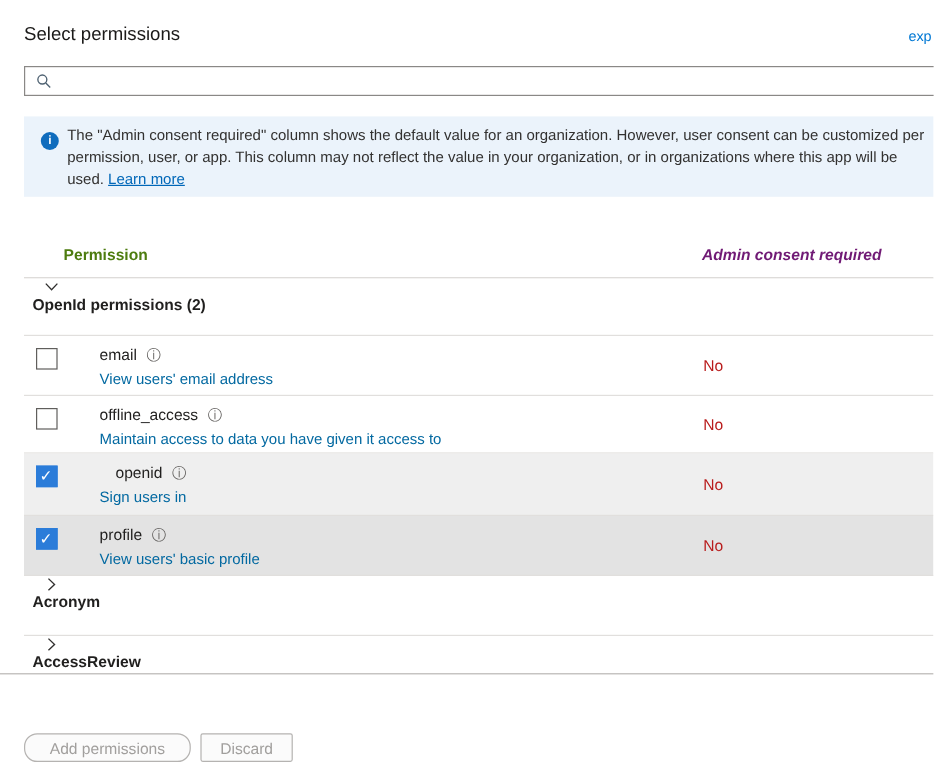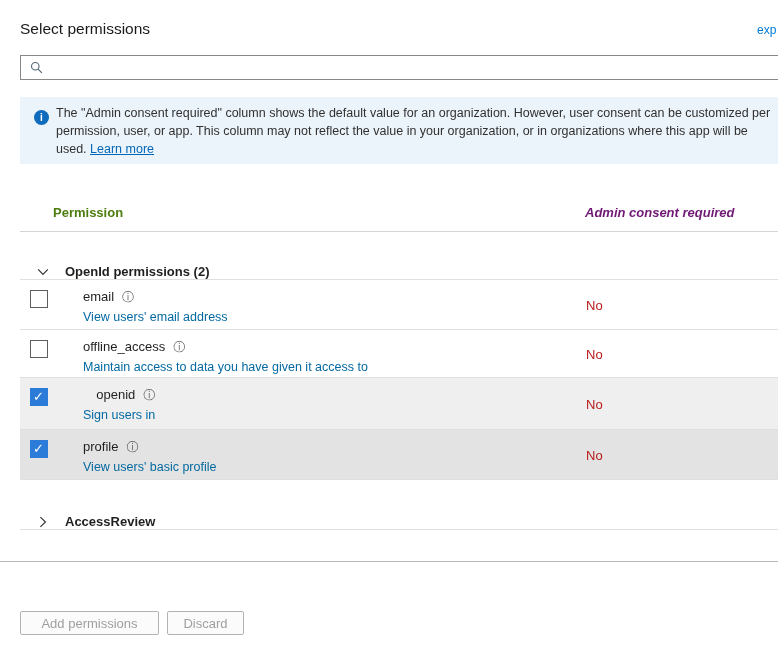--- a/index.html
+++ b/index.html
@@ -21,39 +21,39 @@
   .banner-text a{color:#0067b8;text-decoration:underline;cursor:pointer;}
   
   .tbl-header{position:absolute;left:20px;top:190px;width:758px;height:42px;border-bottom:1px solid #d6d4d2;box-sizing:border-box;}
   .col-perm{position:absolute;left:33px;bottom:11px;font-size:13px;font-weight:bold;color:#4d7c0f;}
   .col-admin{position:absolute;left:565px;bottom:11px;font-size:13px;font-weight:bold;color:#701a75;font-style:italic;}
   
   .rows{position:absolute;left:20px;top:232px;width:758px;height:329px;overflow:hidden;}
   .row{position:relative;border-bottom:1px solid #e1dfdd;box-sizing:border-box;background:#fff;}
   .row.bg-light{background:#efefef;}
   .row.bg-dark{background:#e3e3e3;}
-  .group-row{height:48px;display:flex;align-items:flex-end;cursor:pointer;}
+  .group-row{height:48px;display:flex;align-items:flex-start;cursor:pointer;flex-direction:column;}
   .group-row.h50{height:50px;}
   .group-row .chev{margin-left:8px;width:30px;display:flex;justify-content:center;}
   .group-label{font-size:13px;font-weight:bold;color:#201f1e;margin-left:7px;}
   .perm-row{height:50px;}
   .perm-row.h48{height:48px;}
   .perm-row.h52{height:52px;text-align:right;}
   .checkbox{position:absolute;left:10px;top:10px;width:18px;height:18px;border:1px solid #605e5c;background:#fff;box-sizing:border-box;cursor:pointer;}
   .checkbox.checked{background:#2b7cd9;border-color:#2b7cd9;}
   .checkbox.checked::after{content:"\2713";color:#fff;font-size:13px;position:absolute;left:2px;top:0px;}
   .perm-text{position:absolute;left:63px;top:6px;line-height:20px;}
   .perm-name{font-size:13px;color:#201f1e;}
   .perm-info{font-size:12px;color:#605e5c;margin-left:8px;cursor:pointer;}
   .perm-desc{font-size:12.5px;color:#0369a1;}
   .admin-val{position:absolute;left:566px;top:50%;transform:translateY(-50%);font-size:13px;color:#b91c1c;}
   .list-bottom-line{position:absolute;left:0;top:561px;width:778px;border-top:1px solid #b8b6b4;}
   
   .footer-btn{position:absolute;top:611px;height:24px;box-sizing:border-box;border:1px solid #b5b3b1;border-radius:2px;background:#fbfbfb;color:#a19f9d;font-size:13px;font-family:"Liberation Sans",sans-serif;display:flex;align-items:center;justify-content:center;cursor:default;}
-  .btn-add{left:20px;width:139px;}
+  .btn-add{left:20px;width:139px;border-radius:11px;}
   .btn-discard{left:167px;width:77px;text-align:right;}
 </style>
 </head>
 <body>
 
 <div class="page-title">Select permissions</div>
 <a class="expand-link">exp</a>
 
 <div class="search-box">
   <span class="mag">
@@ -123,30 +123,30 @@
     </div>
     <span class="admin-val">No</span>
   </div>
 
   <div class="row group-row h50">
     <span class="chev">
       <svg width="14" height="14" viewBox="0 0 16 16">
           <path d="M5 2.5 L10.8 8 L5 13.5" fill="none" stroke="#323130" stroke-width="1.3"></path>
         </svg>
     </span>
-    <span class="group-label">AccessReview</span>
+    <span class="group-label">Acronym</span>
   </div>
 
   <div class="row group-row h50">
     <span class="chev">
       <svg width="14" height="14" viewBox="0 0 16 16">
           <path d="M5 2.5 L10.8 8 L5 13.5" fill="none" stroke="#323130" stroke-width="1.3"></path>
         </svg>
     </span>
-    <span class="group-label">Acronym</span>
+    <span class="group-label">AccessReview</span>
   </div>
 
 </div>
 
 <div class="list-bottom-line"></div>
 
 <button class="footer-btn btn-add">Add permissions</button>
 <button class="footer-btn btn-discard">Discard</button>
 
 </body></html>

